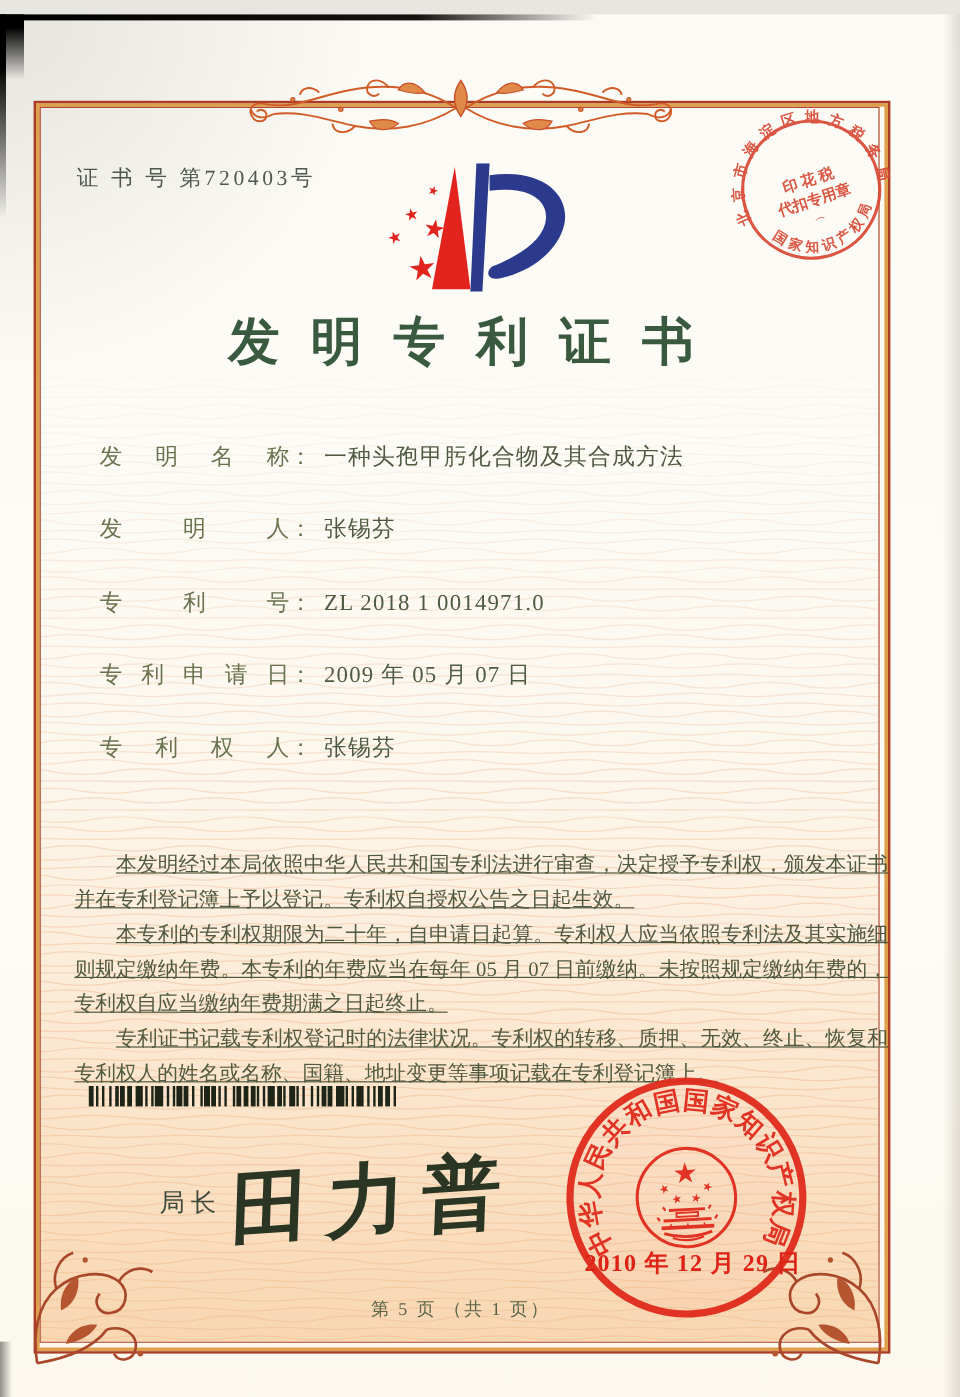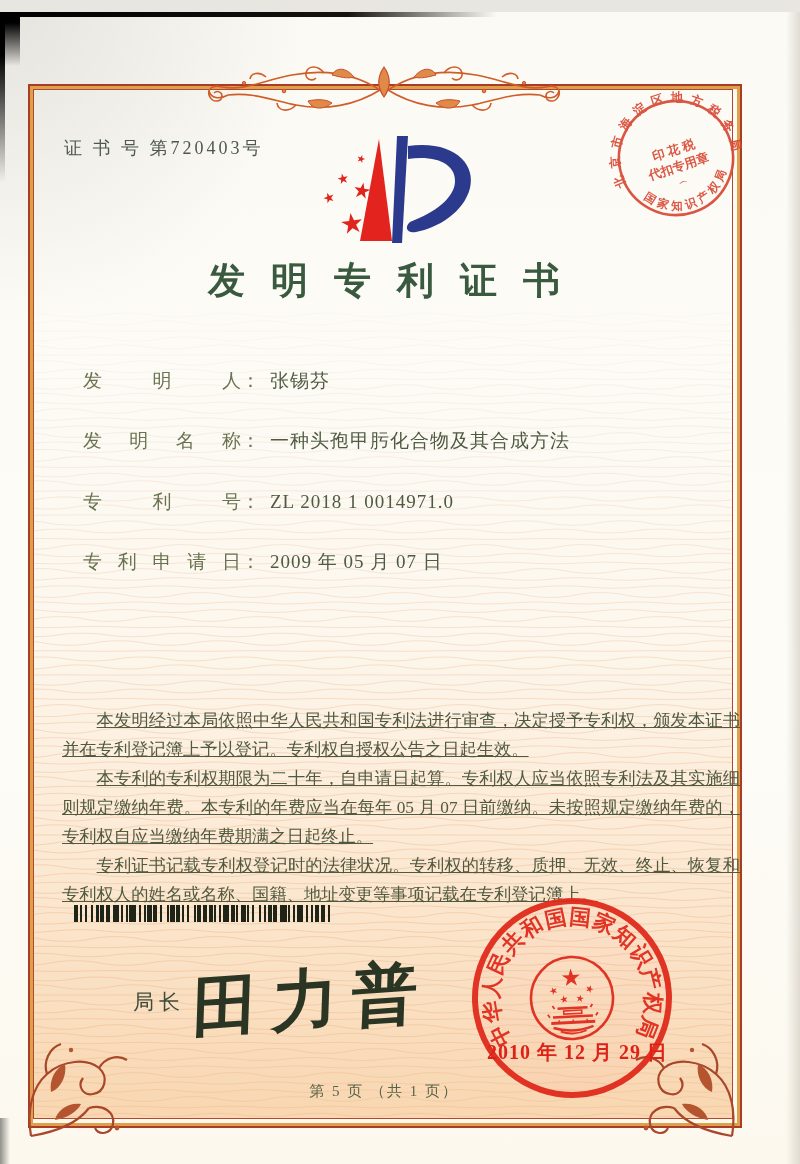--- a/index.html
+++ b/index.html
@@ -11,21 +11,21 @@
   .abs{position:absolute;}
   
   #frame{left:28px;top:72px;width:710px;height:1040px;border:2px solid #a93b27;
          box-shadow:inset 0 0 0 3px #dfa04c;}
   #frame-inner{left:33px;top:77px;width:698px;height:1028px;border:1px solid #b04a2e;overflow:hidden;}
   #tint{left:0;top:0;width:100%;height:100%;
     background:linear-gradient(180deg,rgba(255,250,244,0) 28%,rgba(252,232,206,.22) 52%,
                rgba(250,215,178,.55) 78%,rgba(247,205,160,.78) 100%);}
   
   #certno{left:64px;top:124px;font-size:18px;letter-spacing:3px;color:#4e584e;}
-  #title{left:28px;top:244px;width:712px;text-align:center;font-size:37px;font-weight:600;
+  #title{left:28px;top:244px;width:712px;text-align:center;font-size:43px;font-weight:600;
          color:#3a5a40;letter-spacing:26px;text-indent:26px;}
   #fields{left:83px;top:356px;width:620px;color:#57633f;}
   .field{height:60.4px;font-size:19px;white-space:nowrap;}
   .flabel{display:inline-block;width:158px;text-align:justify;text-align-last:justify;color:#6a7350;}
   .fcolon{color:#6a7350;margin-right:10px;}
   .fvalue{color:#4f5a42;letter-spacing:1px;}
   #paras{left:62px;top:694px;width:678px;font-size:17.3px;line-height:29px;color:#51593f;
          text-align:justify;}
   #paras p{margin:0;text-indent:2em;text-decoration:underline;}
   #barcode{left:74px;top:893px;width:264px;height:17px;}
@@ -234,30 +234,33 @@
       <text x="0" y="-4" text-anchor="middle" font-size="12.5" font-weight="bold">印 花 税</text>
       <text x="0" y="13" text-anchor="middle" font-size="12.5" font-weight="bold">代扣专用章</text>
       <text x="0" y="26" text-anchor="middle" font-size="9" transform="rotate(90 0 23)">（</text>
     </g>
   </svg>
 
   <div class="abs" id="title">发明专利证书</div>
 
   <div class="abs" id="fields">
     <div class="field">
+      <span class="flabel">发明名称</span><span class="fcolon">：</span><span class="fvalue">一种头孢甲肟化合物及其合成方法</span>
+    </div>
+    <div class="field">
       <span class="flabel">发明人</span><span class="fcolon">：</span><span class="fvalue">张锡芬</span>
     </div>
     <div class="field">
-      <span class="flabel">发明名称</span><span class="fcolon">：</span><span class="fvalue">一种头孢甲肟化合物及其合成方法</span>
-    </div>
-    <div class="field">
       <span class="flabel">专利号</span><span class="fcolon">：</span><span class="fvalue">ZL 2018 1 0014971.0</span>
     </div>
     <div class="field">
       <span class="flabel">专利申请日</span><span class="fcolon">：</span><span class="fvalue">2009 年 05 月 07 日</span>
+    </div>
+    <div class="field">
+      <span class="flabel">专利权人</span><span class="fcolon">：</span><span class="fvalue">张锡芬</span>
     </div>
   </div>
 
   <div class="abs" id="paras">
     <p>本发明经过本局依照中华人民共和国专利法进行审查，决定授予专利权，颁发本证书并在专利登记簿上予以登记。专利权自授权公告之日起生效。</p>
     <p>本专利的专利权期限为二十年，自申请日起算。专利权人应当依照专利法及其实施细则规定缴纳年费。本专利的年费应当在每年 05 月 07 日前缴纳。未按照规定缴纳年费的，专利权自应当缴纳年费期满之日起终止。</p>
     <p>专利证书记载专利权登记时的法律状况。专利权的转移、质押、无效、终止、恢复和专利权人的姓名或名称、国籍、地址变更等事项记载在专利登记簿上。</p>
   </div>
 
   <div class="abs" id="barcode"><span style="width: 4.2px; margin-right: 1.5px;"></span><span style="width: 2.1px; margin-right: 3px;"></span><span style="width: 2.1px; margin-right: 4.5px;"></span><span style="width: 2.1px; margin-right: 3px;"></span><span style="width: 2.1px; margin-right: 1.5px;"></span><span style="width: 4.2px; margin-right: 1.5px;"></span><span style="width: 4.2px; margin-right: 3px;"></span><span style="width: 6.3px; margin-right: 1.5px;"></span><span style="width: 2.1px; margin-right: 3px;"></span><span style="width: 2.1px; margin-right: 1.5px;"></span><span style="width: 6.3px; margin-right: 3px;"></span><span style="width: 2.1px; margin-right: 3px;"></span><span style="width: 2.1px; margin-right: 1.5px;"></span><span style="width: 4.2px; margin-right: 1.5px;"></span><span style="width: 4.2px; margin-right: 3px;"></span><span style="width: 2.1px; margin-right: 4.5px;"></span><span style="width: 2.1px; margin-right: 1.5px;"></span><span style="width: 4.2px; margin-right: 1.5px;"></span><span style="width: 4.2px; margin-right: 1.5px;"></span><span style="width: 2.1px; margin-right: 3px;"></span><span style="width: 2.1px; margin-right: 4.5px;"></span><span style="width: 2.1px; margin-right: 1.5px;"></span><span style="width: 4.2px; margin-right: 1.5px;"></span><span style="width: 4.2px; margin-right: 1.5px;"></span><span style="width: 4.2px; margin-right: 1.5px;"></span><span style="width: 2.1px; margin-right: 3px;"></span><span style="width: 2.1px; margin-right: 1.5px;"></span><span style="width: 6.3px; margin-right: 1.5px;"></span><span style="width: 4.2px; margin-right: 1.5px;"></span><span style="width: 2.1px; margin-right: 3px;"></span><span style="width: 4.2px; margin-right: 1.5px;"></span><span style="width: 2.1px; margin-right: 3px;"></span><span style="width: 2.1px; margin-right: 4.5px;"></span><span style="width: 2.1px; margin-right: 3px;"></span><span style="width: 2.1px; margin-right: 1.5px;"></span><span style="width: 4.2px; margin-right: 1.5px;"></span><span style="width: 4.2px; margin-right: 3px;"></span><span style="width: 6.3px; margin-right: 1.5px;"></span><span style="width: 2.1px; margin-right: 3px;"></span><span style="width: 2.1px; margin-right: 1.5px;"></span><span style="width: 6.3px; margin-right: 3px;"></span><span style="width: 2.1px; margin-right: 3px;"></span><span style="width: 2.1px; margin-right: 1.5px;"></span><span style="width: 4.2px; margin-right: 1.5px;"></span><span style="width: 4.2px; margin-right: 3px;"></span><span style="width: 2.1px; margin-right: 4.5px;"></span></div>

